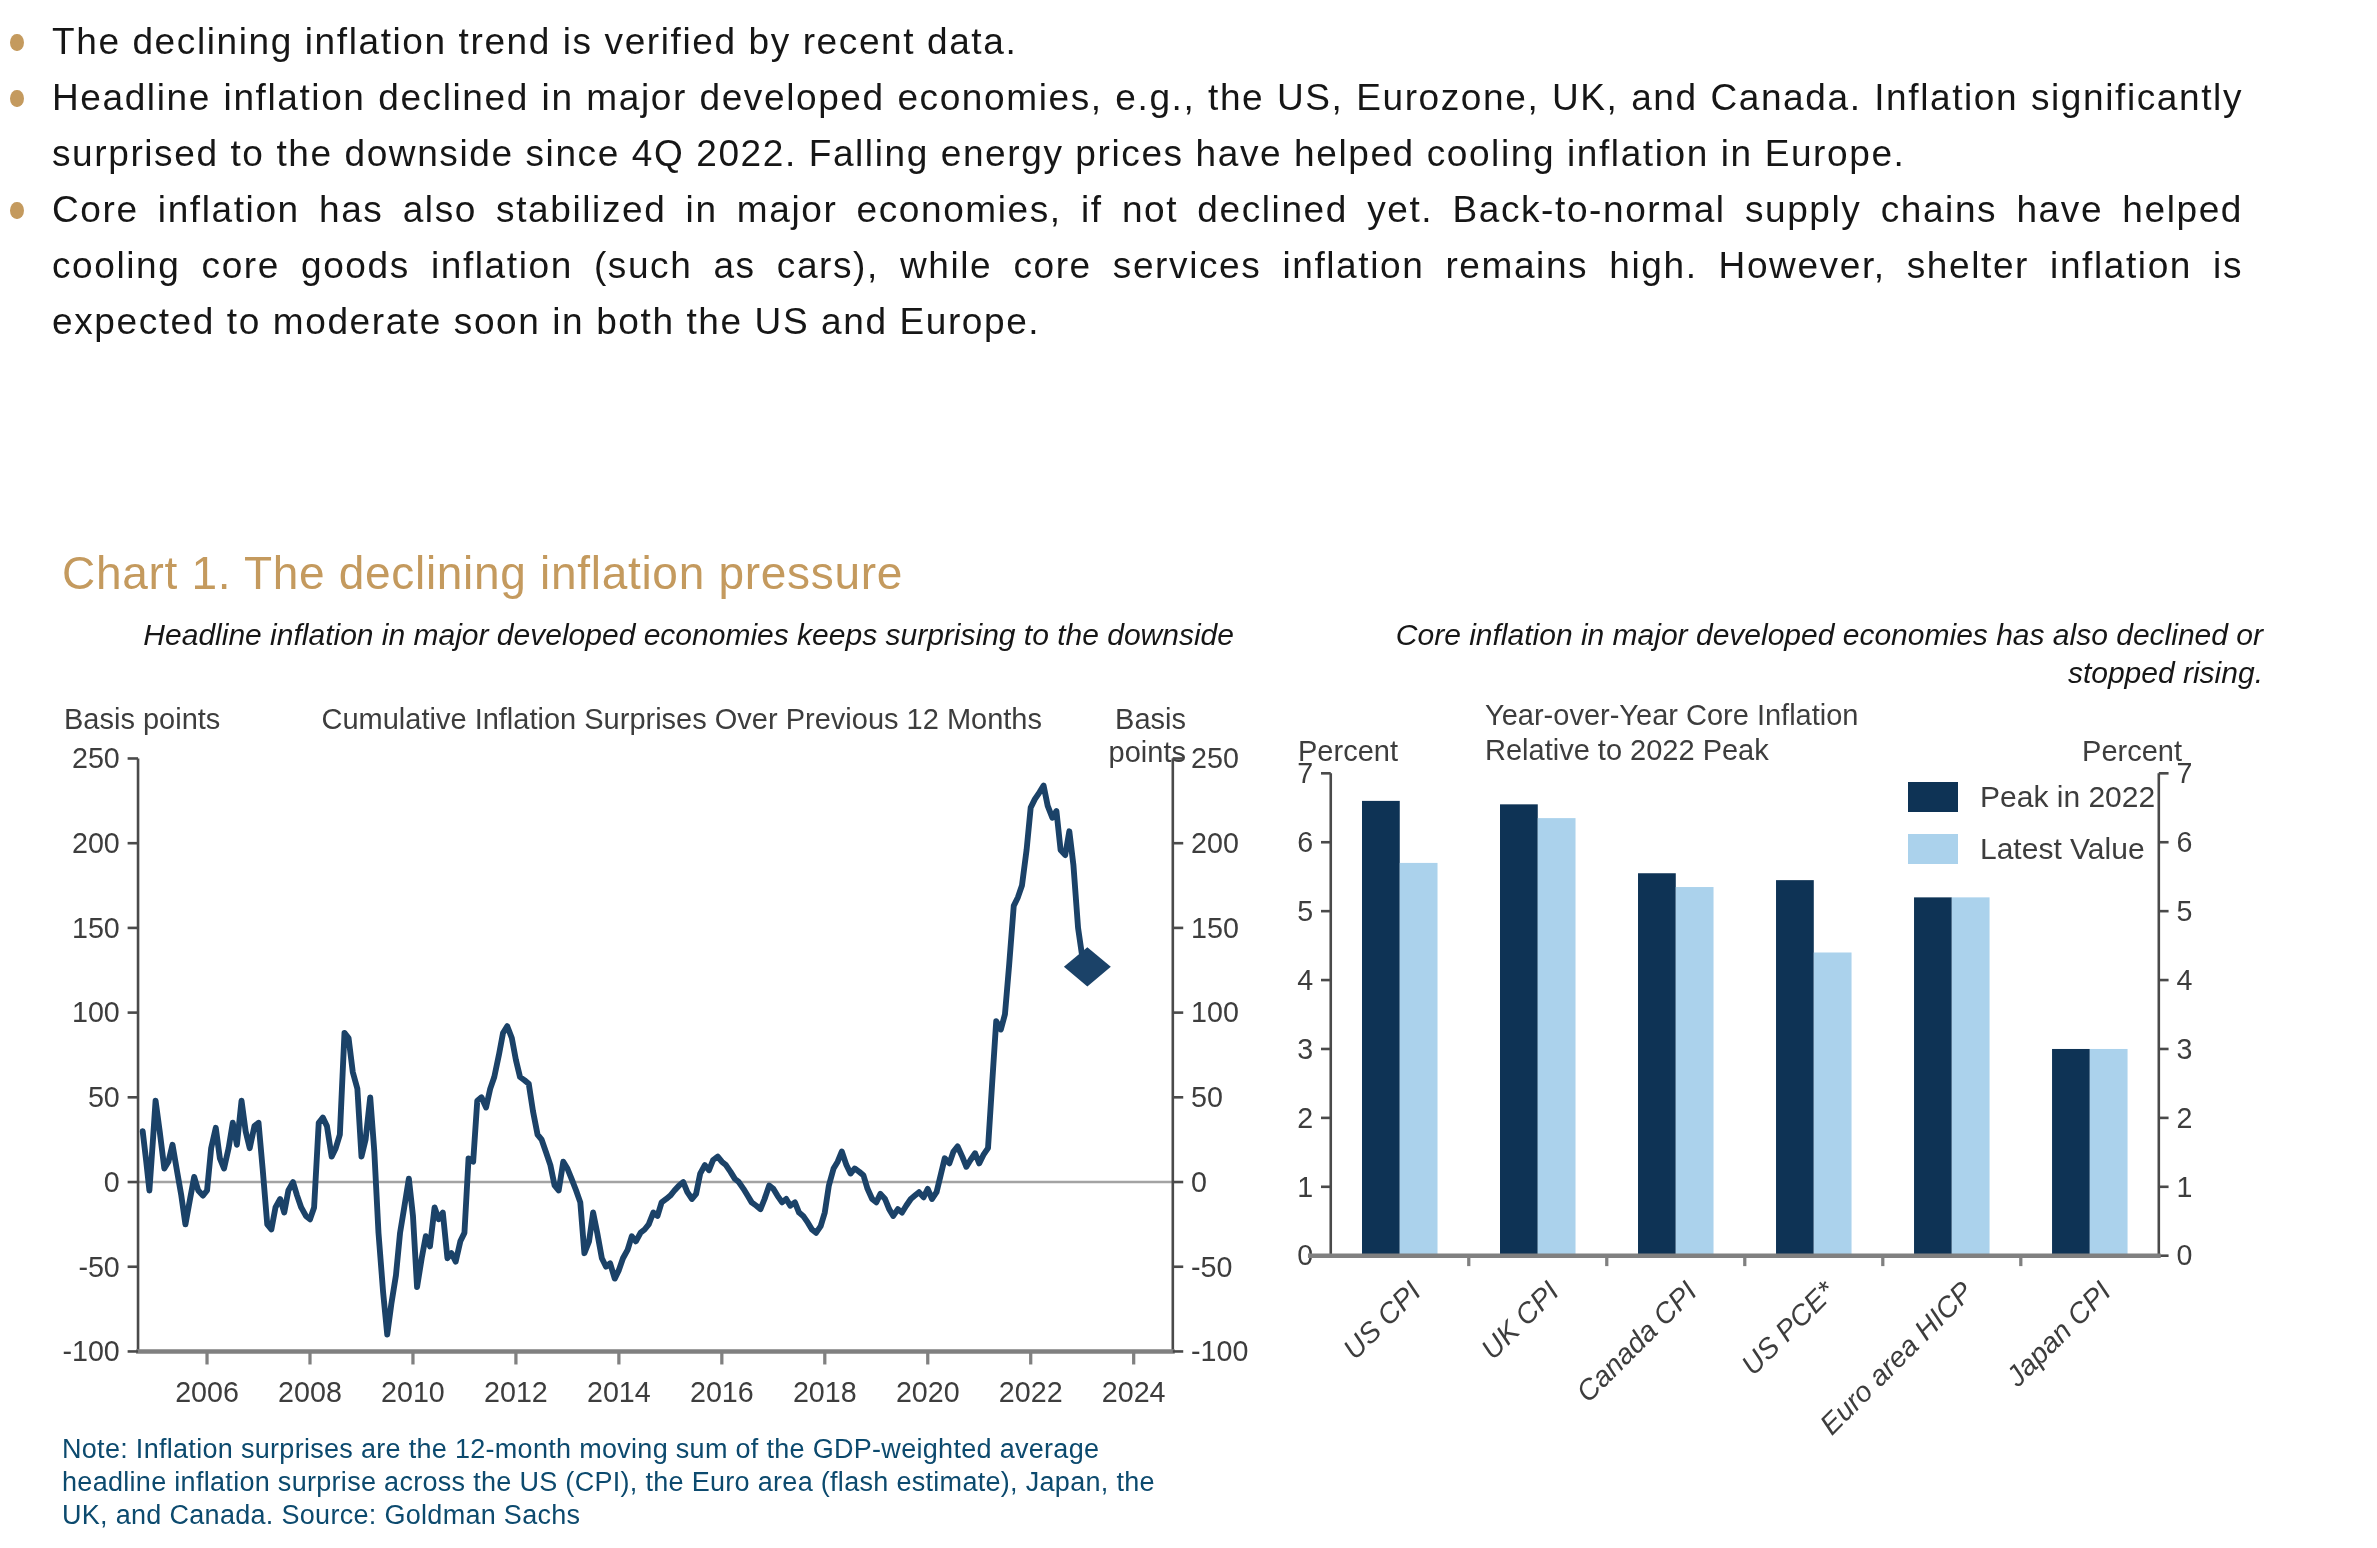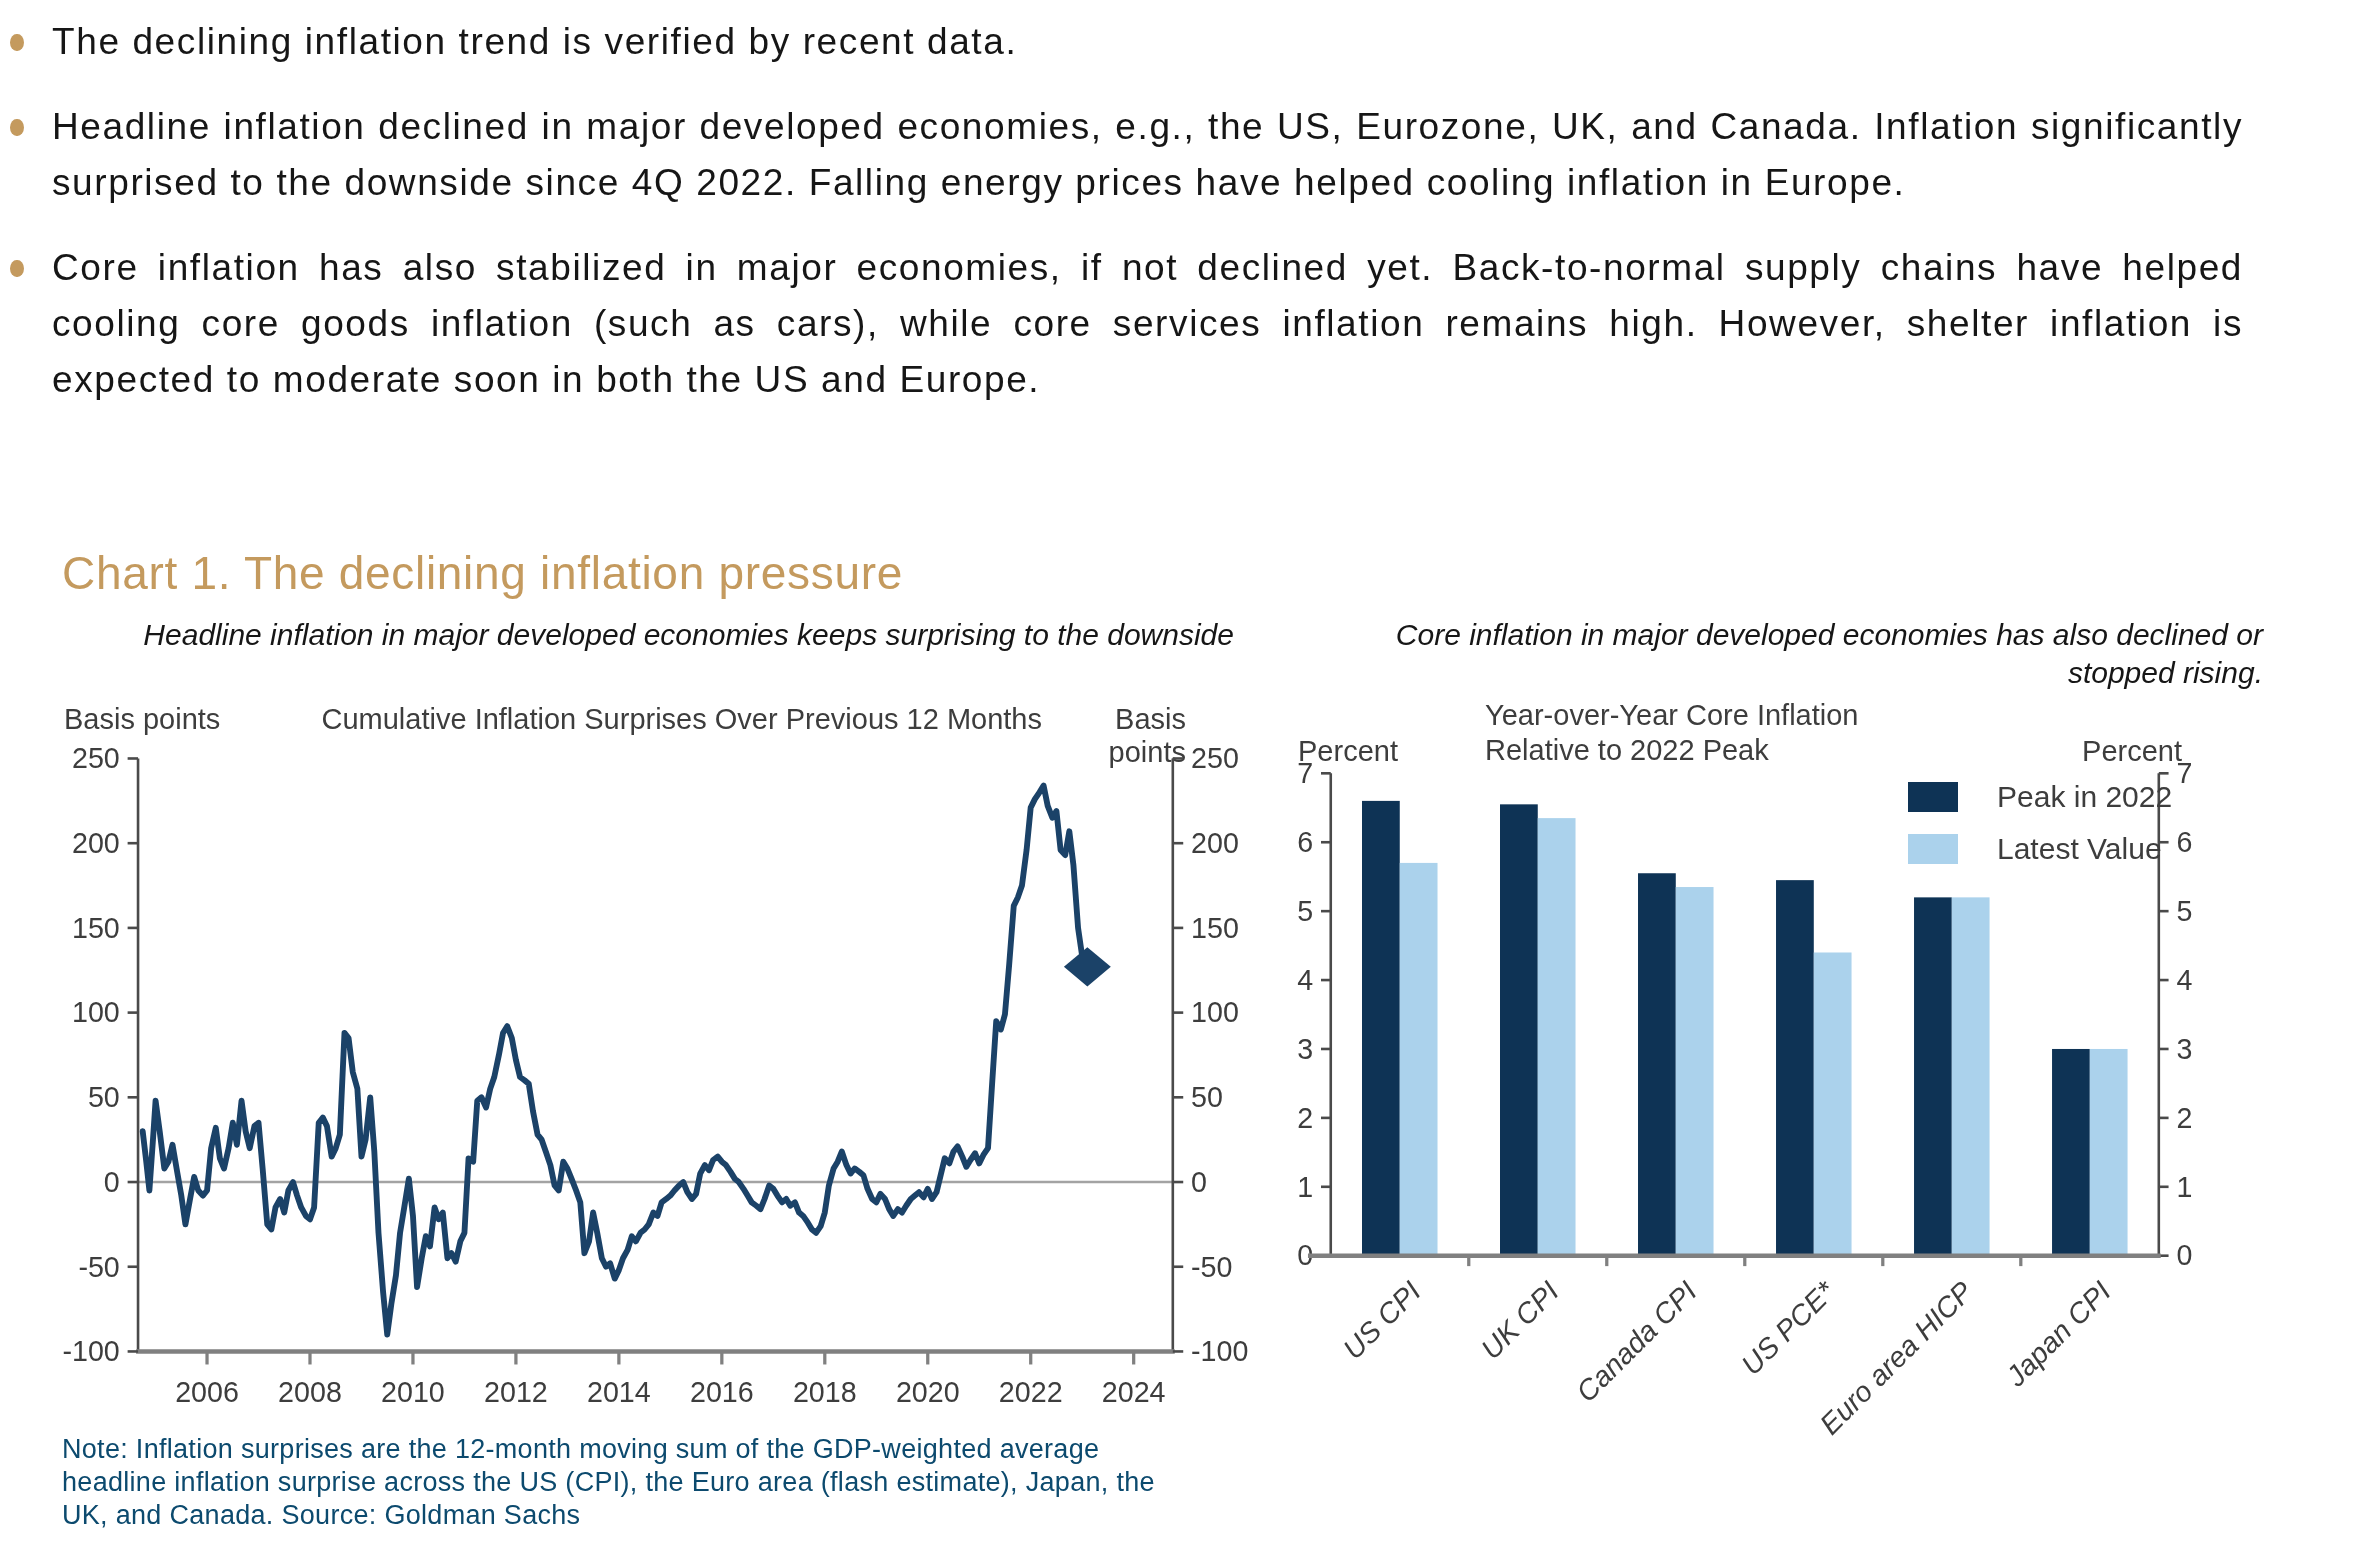--- a/index.html
+++ b/index.html
@@ -3,21 +3,21 @@
 <meta charset="utf-8">
 <style>
   html,body{margin:0;padding:0;background:#ffffff;}
   .page{
     position:relative;width:2377px;height:1549px;overflow:hidden;background:#ffffff;
     font-family:"Liberation Sans",sans-serif;color:#141414;
   }
   
   .bullets{position:absolute;left:6px;top:14.3px;width:2237px;}
   .bullet{display:grid;grid-template-columns:46px 1fr;}
-  .bullet + .bullet{margin-top:29px;}
+  .bullet + .bullet{}
   .bullet-dot{
     width:13.7px;height:17.6px;border-radius:50%;
     margin-top:19.5px;margin-left:3.9px;
   }
   .bullet-text{
     font-size:37px;line-height:56px;text-align:justify;
     letter-spacing:1.6px;color:#161616;
   }
   
   .section-title{
@@ -37,21 +37,21 @@
   .lbl-basis-right{left:1036px;top:703px;width:150px;text-align:right;}
   .lbl-percent-left{left:1298px;top:735px;}
   .lbl-bar-title{left:1485px;top:698px;width:508px;text-align:left;line-height:35px;white-space:pre-line;}
   .lbl-percent-right{left:2078px;top:735px;width:104px;text-align:right;}
   
   .line-chart-svg{position:absolute;left:39px;top:690px;}
   .bar-chart-svg{position:absolute;left:1270px;top:690px;}
   svg text{font-family:"Liberation Sans",sans-serif;font-size:44px;fill:#3d3d3d;}
   
   .legend{position:absolute;left:1908px;top:780px;}
-  .legend-row{display:flex;align-items:center;margin-bottom:18px;gap:17px;}
+  .legend-row{display:flex;align-items:center;margin-bottom:18px;}
   .legend-swatch{display:inline-block;width:50px;height:30px;margin-right:22px;}
   .legend-label{font-size:30px;color:#3d3d3d;}
   
   .note{
     position:absolute;left:62px;top:1433px;width:1094px;
     font-size:27px;line-height:33px;color:#0c4a6e;letter-spacing:0.3px;
   }
 </style>
 </head>
 <body>

